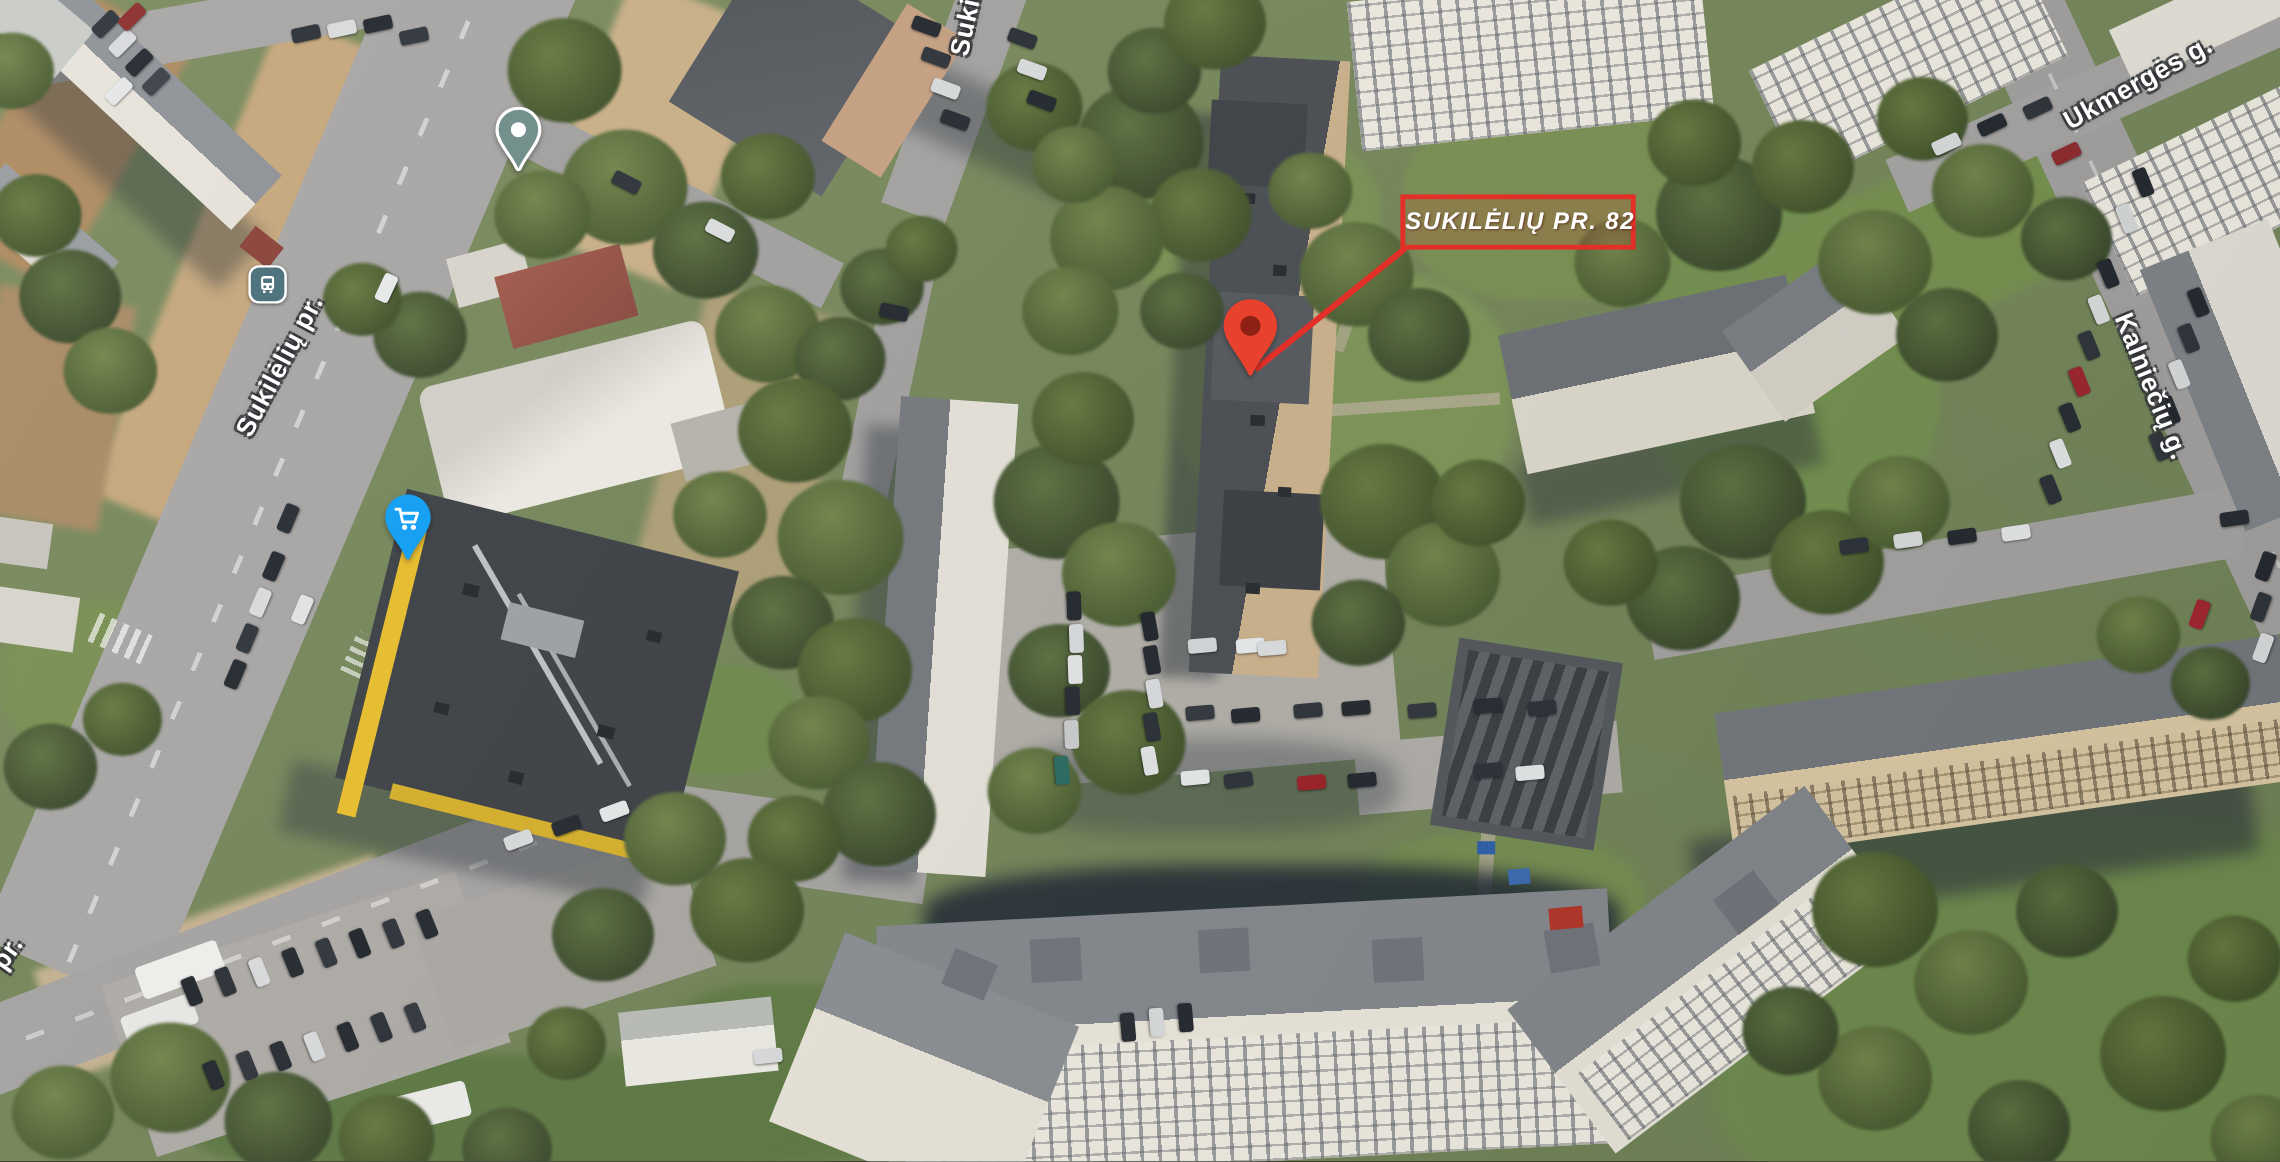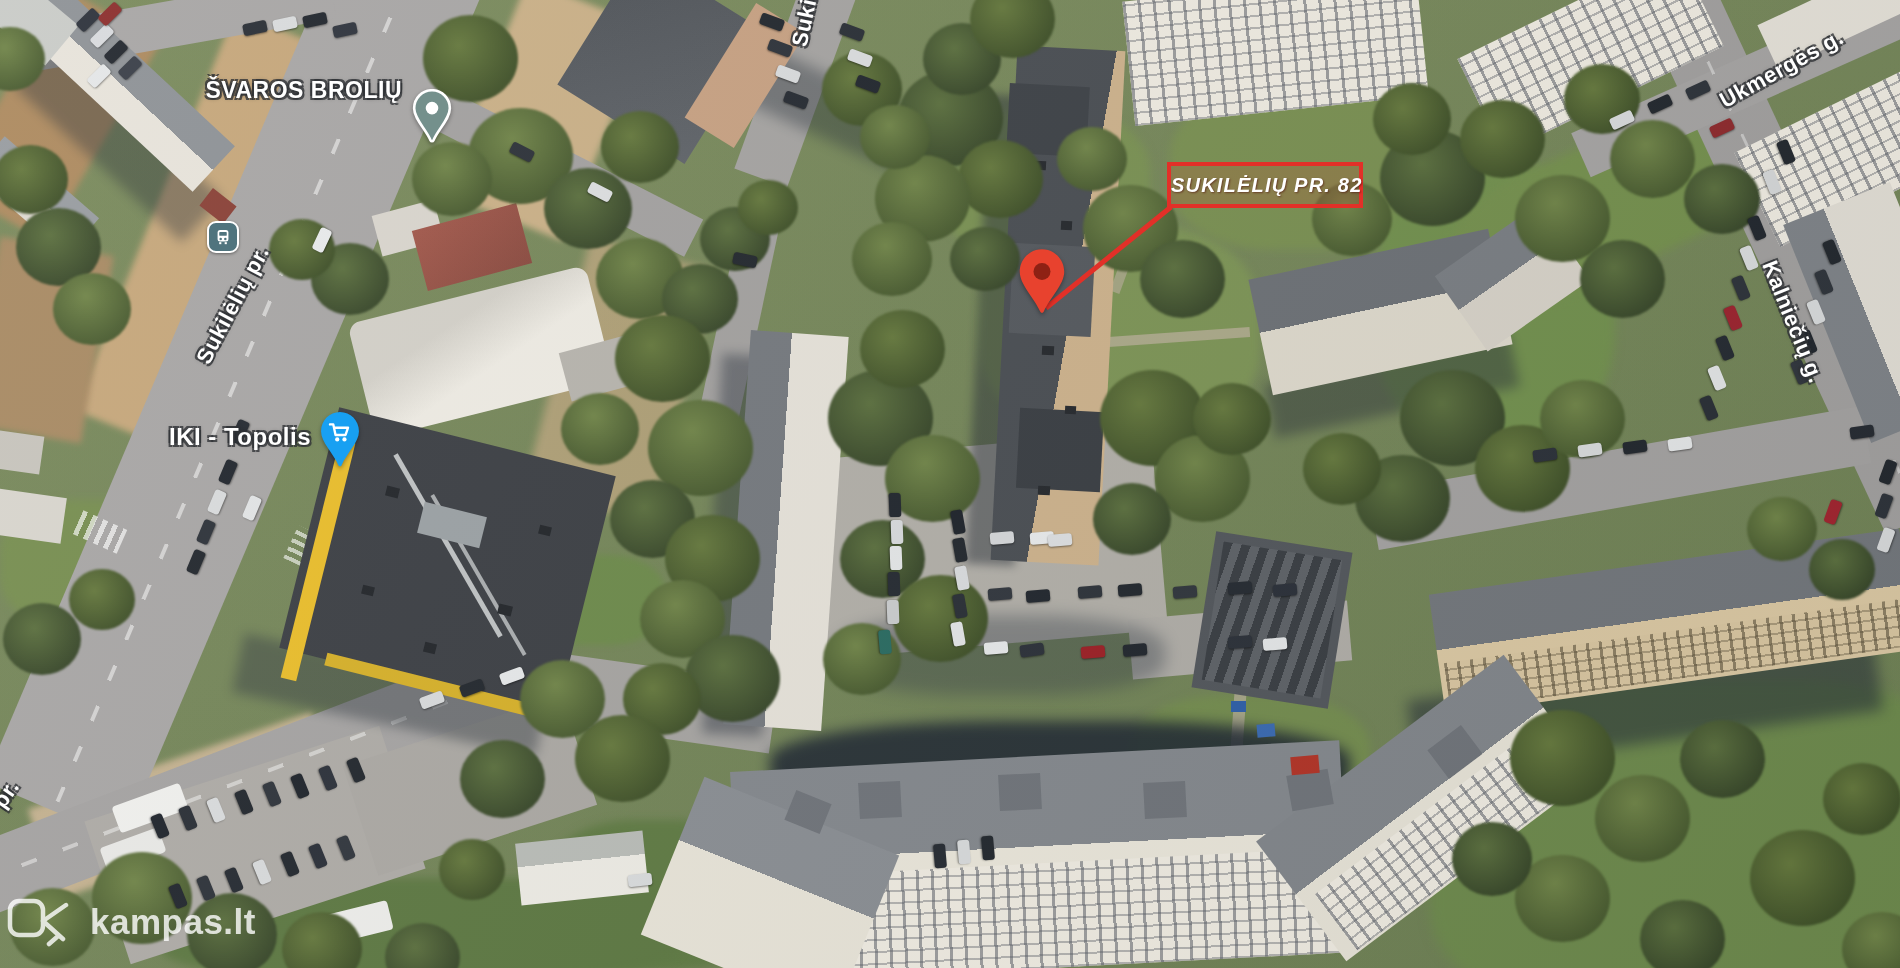--- a/index.html
+++ b/index.html
@@ -361,39 +361,37 @@
       <div class="car" style="left: 628px; top: 874px; transform: rotate(-6deg); background: rgb(217, 219, 221);"></div>
       <div class="car" style="left: 733px; top: 254px; transform: rotate(12deg); background: rgb(35, 40, 47);"></div>
     </div>
   <div class="tone"></div>
 
   <svg class="leader" width="1900" height="968" viewBox="0 0 1900 968">
     <line x1="1046" y1="308" x2="1171" y2="207" stroke="#e23028" stroke-width="5"></line>
   </svg>
 
   <div class="ml svaros">
-    <div>ŠVAROS BROLIŲ</div>
   </div>
   <svg class="pin" style="left:411px;top:89px" width="42" height="55" viewBox="0 0 40 52">
     <path d="M20 1C10.6 1 3 8.7 3 18.2c0 9.9 10.9 19.6 15.7 30.6.5 1.1 2.1 1.1 2.6 0C26.1 37.8 37 28.1 37 18.2 37 8.7 29.4 1 20 1z" stroke="#ffffff" stroke-width="2.5" fill="#74908c"></path>
     <circle cx="20" cy="18" r="6" fill="#ffffff"></circle>
   </svg>
 
   <div class="busicon">
     <svg width="20" height="20" viewBox="0 0 24 24">
       <rect x="5.5" y="3.5" width="13" height="14" rx="3" fill="#ffffff"></rect>
       <rect x="7.5" y="6" width="9" height="4.5" rx="1" fill="#50747e"></rect>
       <circle cx="9.2" cy="14.4" r="1.5" fill="#50747e"></circle>
       <circle cx="14.8" cy="14.4" r="1.5" fill="#50747e"></circle>
       <rect x="7.4" y="18.2" width="2.6" height="2.4" fill="#ffffff"></rect>
       <rect x="14" y="18.2" width="2.6" height="2.4" fill="#ffffff"></rect>
     </svg>
   </div>
 
-  <div class="ml ikilabel">IKI - Topolis</div>
   <svg class="pin" style="left:317px;top:411px" width="46" height="58" viewBox="0 0 40 52">
     <path d="M20 1C10.6 1 3 8.7 3 18.2c0 9.9 10.9 19.6 15.7 30.6.5 1.1 2.1 1.1 2.6 0C26.1 37.8 37 28.1 37 18.2 37 8.7 29.4 1 20 1z" fill="#18a0f2"></path>
     <path d="M11 12h3l2 9.5h9l2.2-6.5H15" fill="none" stroke="#ffffff" stroke-width="2.1" stroke-linecap="round" stroke-linejoin="round"></path>
     <circle cx="17.5" cy="25.5" r="1.9" fill="#ffffff"></circle>
     <circle cx="24" cy="25.5" r="1.9" fill="#ffffff"></circle>
   </svg>
 
   <div class="ml st-main">Sukilėlių pr.</div>
   <div class="ml st-top">Sukilėl</div>
   <div class="ml st-pr">pr.</div>
@@ -402,20 +400,13 @@
 
   <div class="markerbox">
     <span>SUKILĖLIŲ PR. 82</span>
   </div>
 
   <svg class="pin" style="left:1015px;top:248px" width="54" height="68" viewBox="0 0 40 52">
     <path d="M20 1C10.6 1 3 8.7 3 18.2c0 9.9 10.9 19.6 15.7 30.6.5 1.1 2.1 1.1 2.6 0C26.1 37.8 37 28.1 37 18.2 37 8.7 29.4 1 20 1z" fill="#e8422e"></path>
     <circle cx="20" cy="18" r="6.5" fill="#8e2114"></circle>
   </svg>
 
-  <div class="watermark">
-    <svg width="70" height="52" viewBox="0 0 70 52">
-      <rect x="4" y="5" width="33" height="34" rx="9" fill="none" stroke="#ffffff" stroke-width="4.5"></rect>
-      <path d="M60 9 L37 25 L57 43 M43 48 L51 41" fill="none" stroke="#ffffff" stroke-width="4.5" stroke-linecap="round" stroke-linejoin="round"></path>
-    </svg>
-    <span class="wtext">kampas.lt</span>
-  </div>
 </div>
 
 </body></html>

